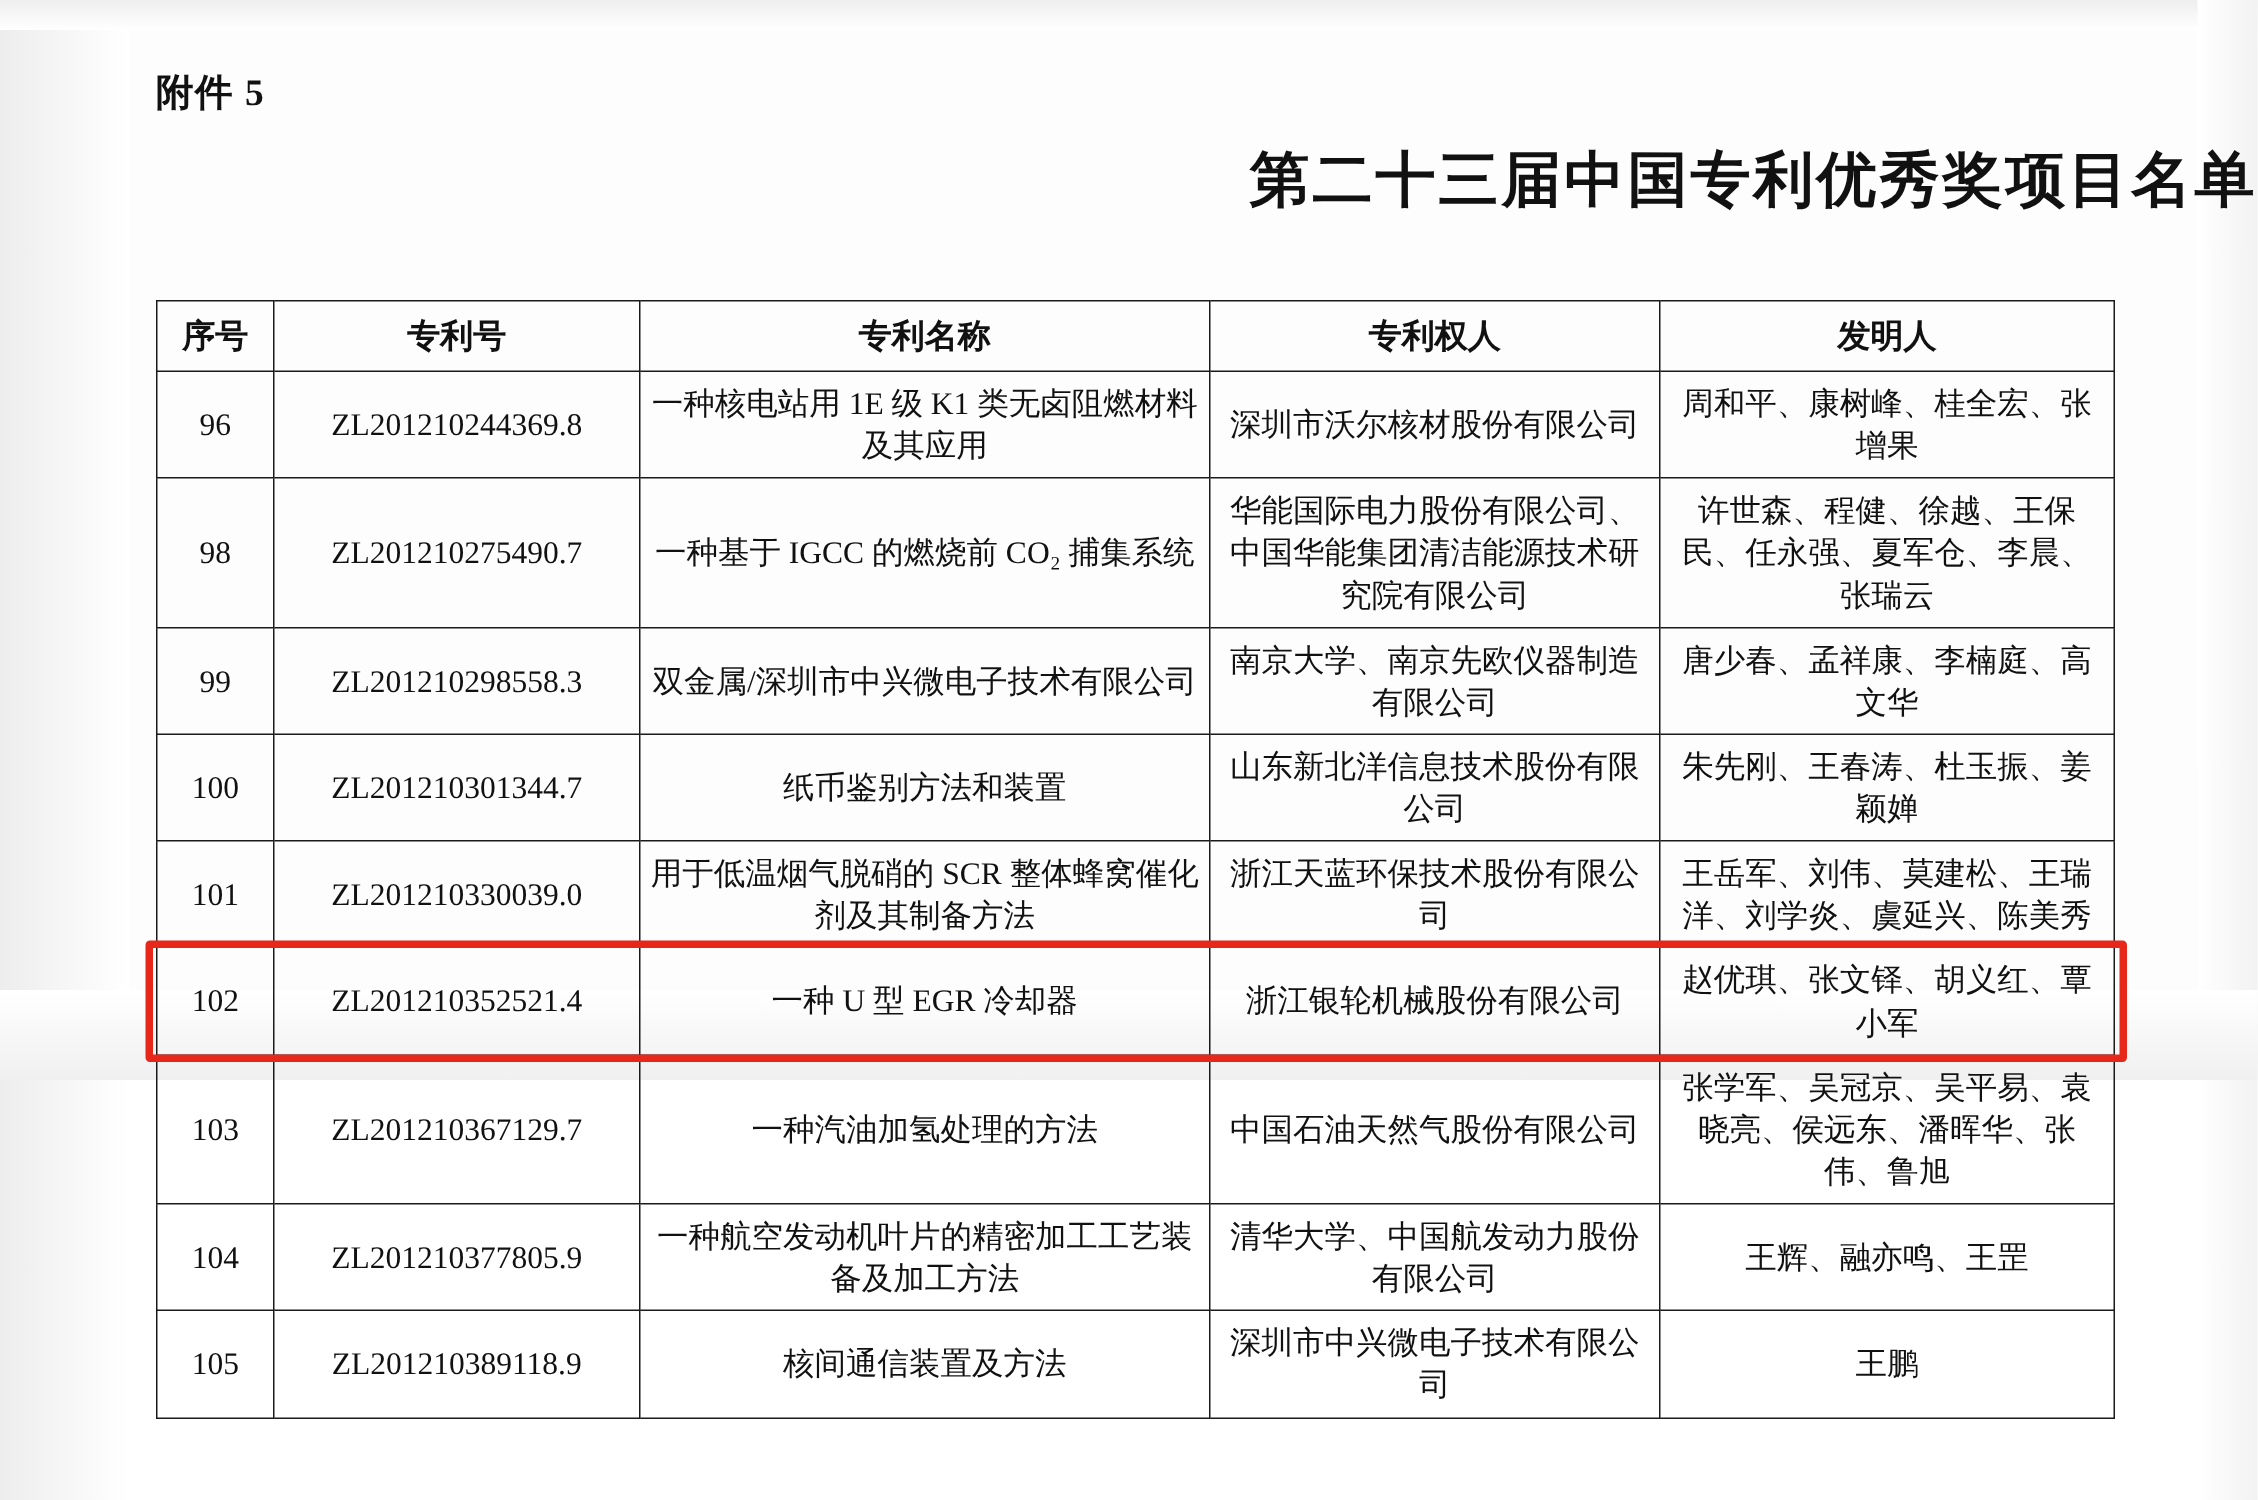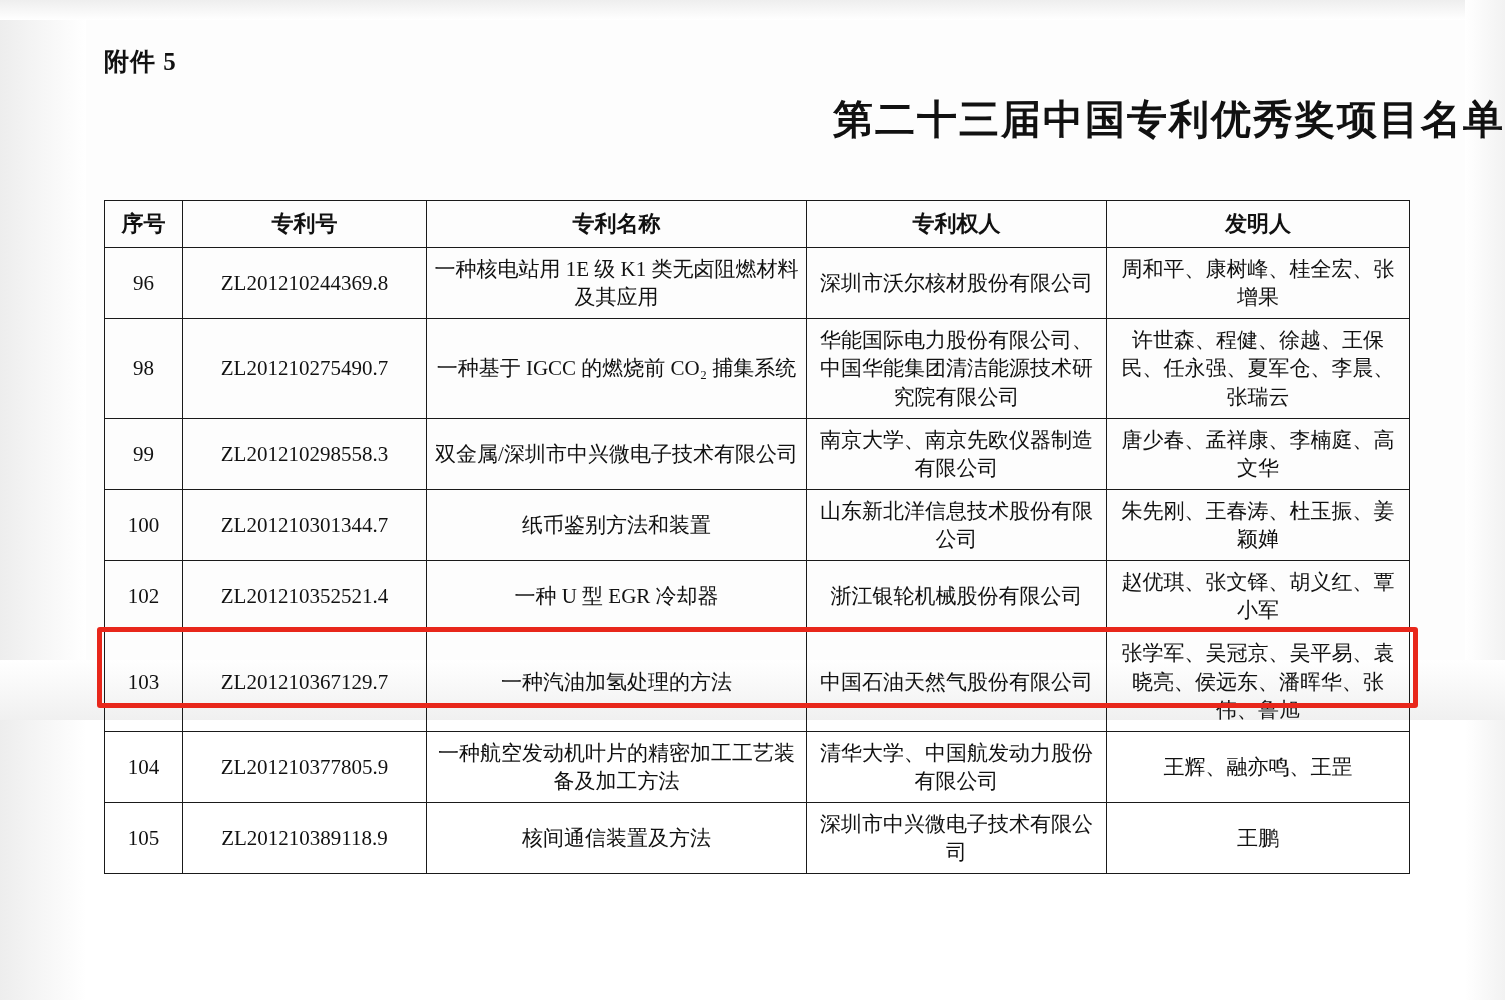--- a/index.html
+++ b/index.html
@@ -188,20 +188,27 @@
             <td class="cell-owner">南京大学、南京先欧仪器制造有限公司</td>
             <td class="cell-inv">唐少春、孟祥康、李楠庭、高文华</td>
           </tr>
           <tr>
             <td class="cell-no">100</td>
             <td class="cell-pid">ZL201210301344.7</td>
             <td class="cell-name">纸币鉴别方法和装置</td>
             <td class="cell-owner">山东新北洋信息技术股份有限公司</td>
             <td class="cell-inv">朱先刚、王春涛、杜玉振、姜颖婵</td>
           </tr>
+          <tr class="highlight-row">
+            <td class="cell-no">101</td>
+            <td class="cell-pid">ZL201210330039.0</td>
+            <td class="cell-name">用于低温烟气脱硝的 SCR 整体蜂窝催化剂及其制备方法</td>
+            <td class="cell-owner">浙江天蓝环保技术股份有限公司</td>
+            <td class="cell-inv">王岳军、刘伟、莫建松、王瑞洋、刘学炎、虞延兴、陈美秀</td>
+          </tr>
           <tr>
             <td class="cell-no">102</td>
             <td class="cell-pid">ZL201210352521.4</td>
             <td class="cell-name">一种 U 型 EGR 冷却器</td>
             <td class="cell-owner">浙江银轮机械股份有限公司</td>
             <td class="cell-inv">赵优琪、张文铎、胡义红、覃小军</td>
           </tr>
           <tr>
             <td class="cell-no">103</td>
             <td class="cell-pid">ZL201210367129.7</td>

